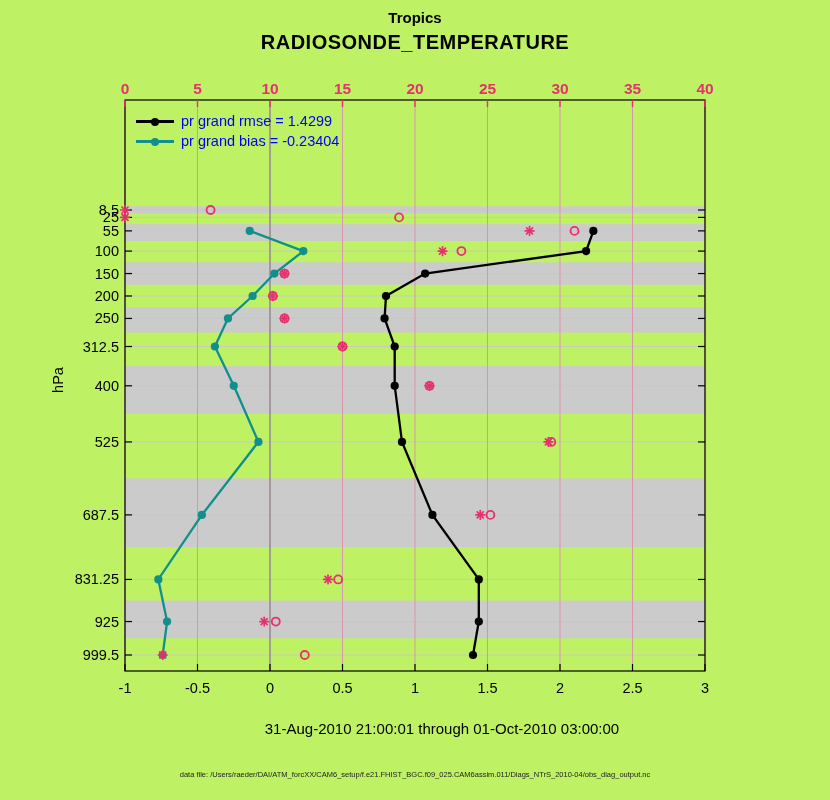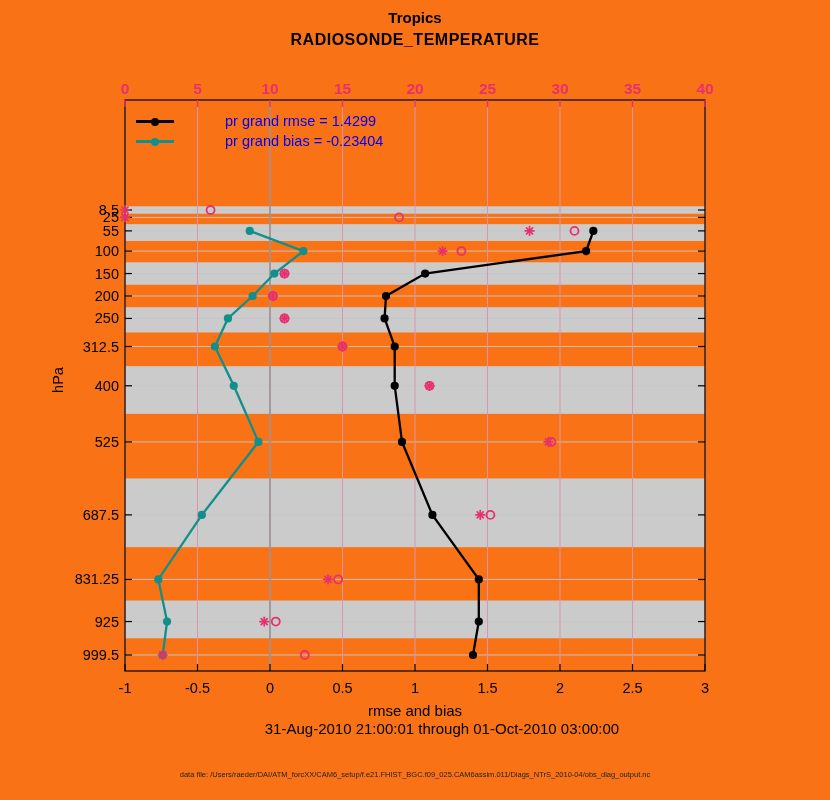--- a/index.html
+++ b/index.html
@@ -1,29 +1,29 @@
 <!DOCTYPE html>
 <html><head>
 <meta charset="utf-8">
 <style>
   html,body{margin:0;padding:0;background:#ffffff;}
   body{font-family:"Liberation Sans",sans-serif;}
-  #figure{position:relative;width:830px;height:800px;background:#f97316;overflow:hidden;}
+  #figure{position:relative;width:830px;height:800px;background:#bef264;overflow:hidden;}
   .ctext{position:absolute;left:0;width:830px;text-align:center;color:#000;}
   #title1{top:9px;font-size:15px;font-weight:bold;}
-  #title2{top:31px;font-size:16px;font-weight:bold;letter-spacing:0.5px;}
+  #title2{top:31px;font-size:20px;font-weight:bold;letter-spacing:0.5px;}
   #obslabel{top:57px;font-size:14.5px;font-weight:bold;}
   #xlabel{top:702px;font-size:15px;}
   #caption{top:720px;font-size:15px;padding-left:27px;}
   #footer{top:770px;font-size:7.5px;color:#222;}
   #ylabel{position:absolute;left:38px;top:372px;width:40px;font-size:14.5px;color:#000;
           transform:rotate(-90deg);transform-origin:center center;text-align:center;}
   #plot-svg{position:absolute;left:0;top:0;}
   #legend{position:absolute;left:136px;top:111px;}
-  .legend-row{display:flex;align-items:center;height:20px;gap:44px;}
+  .legend-row{display:flex;align-items:center;height:20px;}
   .legend-swatch{position:relative;width:38px;height:14px;margin-right:7px;}
   .legend-line{position:absolute;left:0;top:6px;width:38px;height:2.6px;}
   .legend-dot{position:absolute;left:15px;top:3.5px;width:8px;height:8px;border-radius:50%;}
   .legend-label{font-size:14.5px;}
 </style>
 </head>
 <body>
 
 <div id="figure">
   <div id="title1" class="ctext">Tropics</div>
@@ -303,16 +303,15 @@
       <div class="legend-row">
         <div class="legend-swatch">
           <div class="legend-line" style="background: rgb(17, 143, 139);"></div>
           <div class="legend-dot" style="background: rgb(17, 143, 139);"></div>
         </div>
         <span class="legend-label" style="color: rgb(0, 0, 240);">pr grand bias = -0.23404</span>
       </div>
     </div>
 
   <div id="ylabel">hPa</div>
-  <div id="xlabel" class="ctext">rmse and bias</div>
   <div id="caption" class="ctext">31-Aug-2010 21:00:01 through 01-Oct-2010 03:00:00</div>
   <div id="footer" class="ctext">data file: /Users/raeder/DAI/ATM_forcXX/CAM6_setup/f.e21.FHIST_BGC.f09_025.CAM6assim.011/Diags_NTrS_2010-04/obs_diag_output.nc</div>
 </div>
 
 </body></html>

